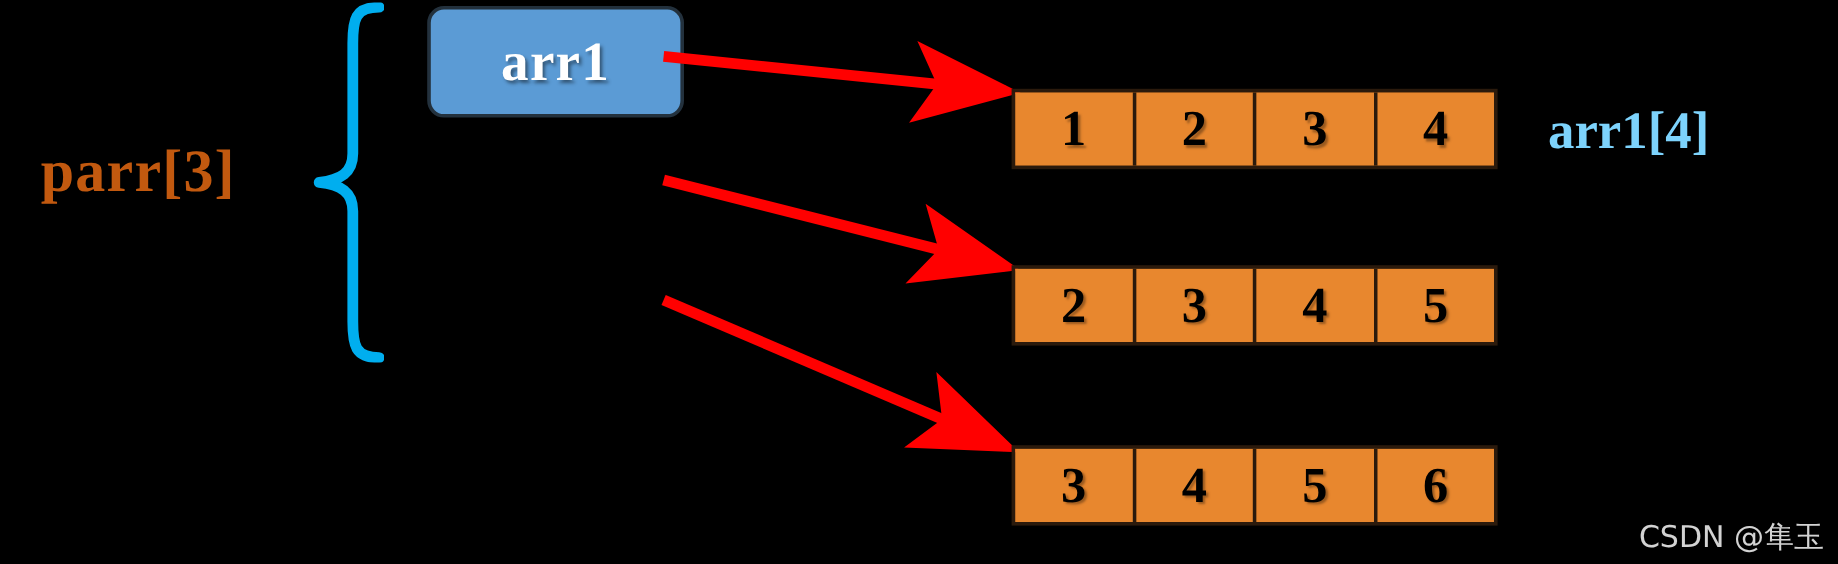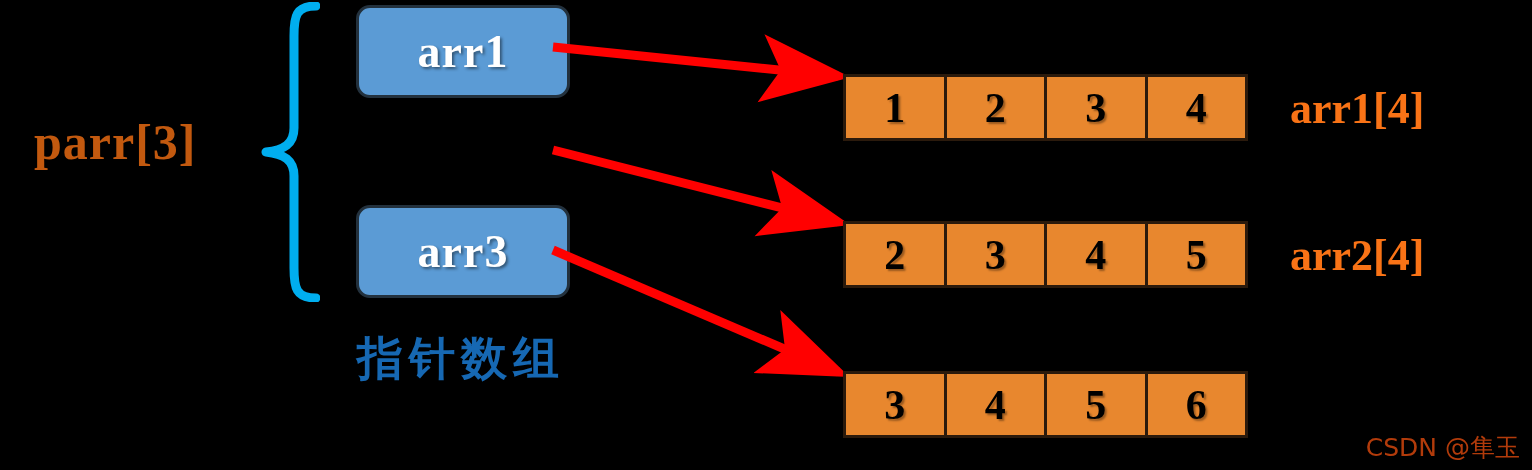--- a/index.html
+++ b/index.html
@@ -127,60 +127,56 @@
   
   .array-name {
     position: absolute;
     left: 1290px;
     width: 230px;
     text-align: left;
     font-family: "Liberation Serif", "DejaVu Serif", serif;
     font-weight: bold;
     font-size: 44px;
     line-height: 52px;
-    color: #f97316;
+    color: #7dd3fc;
     white-space: nowrap;
   }
   #array-name-0 { top: 83px; }
   #array-name-1 { top: 230px; }
   #array-name-2 { top: 380px; }
 
   
   .watermark {
     position: absolute;
     right: 12px;
     bottom: 6px;
     font-family: "DejaVu Sans", "Liberation Sans", sans-serif;
     font-size: 25px;
-    color: #c2410c;
+    color: #e5e5e5;
     opacity: 0.92;
     white-space: nowrap;
   }
 </style>
 </head>
 <body>
 
 <div id="canvas">
 
   <div class="parr-label">parr[3]</div>
 
   <div class="brace">
     <svg width="62" height="300" viewBox="0 0 62 300" fill="none" xmlns="http://www.w3.org/2000/svg">
       <path d="M58 4 C38 4, 36 14, 36 34 L36 126 C36 142, 26 148, 8 150 C26 152, 36 158, 36 174 L36 266 C36 286, 38 296, 58 296" stroke="#00AEEF" stroke-width="9" stroke-linecap="round" stroke-linejoin="round" fill="none"></path>
     </svg>
   </div>
 
   <div class="ptr-box" id="ptr-box-0">
     <span class="ptr-box-label">arr1</span>
   </div>
-  <div class="ptr-box" id="ptr-box-2">
-    <span class="ptr-box-label">arr3</span>
-  </div>
-
-  <div class="caption-cn">指针数组</div>
+
 
   <svg id="arrow-layer" viewBox="0 0 1532 470" xmlns="http://www.w3.org/2000/svg">
     <defs>
       <marker id="red-arrowhead" markerWidth="10" markerHeight="8" refX="8.6" refY="4" orient="auto" markerUnits="strokeWidth">
         <path d="M0,0.2 L10,4 L0,7.8 L2.2,4 Z" fill="#FF0000"></path>
       </marker>
     </defs>
     <g stroke="#FF0000" stroke-width="9" fill="none" marker-end="url(#red-arrowhead)">
       <line x1="553" y1="47" x2="838" y2="76"></line>
       <line x1="553" y1="150" x2="838" y2="222"></line>
@@ -203,17 +199,16 @@
   </div>
 
   <div class="value-row" id="value-row-2">
     <div class="value-cell">3</div>
     <div class="value-cell">4</div>
     <div class="value-cell">5</div>
     <div class="value-cell">6</div>
   </div>
 
   <div class="array-name" id="array-name-0">arr1[4]</div>
-  <div class="array-name" id="array-name-1">arr2[4]</div>
 
   <div class="watermark">CSDN @隼玉</div>
 
 </div>
 
 </body></html>

